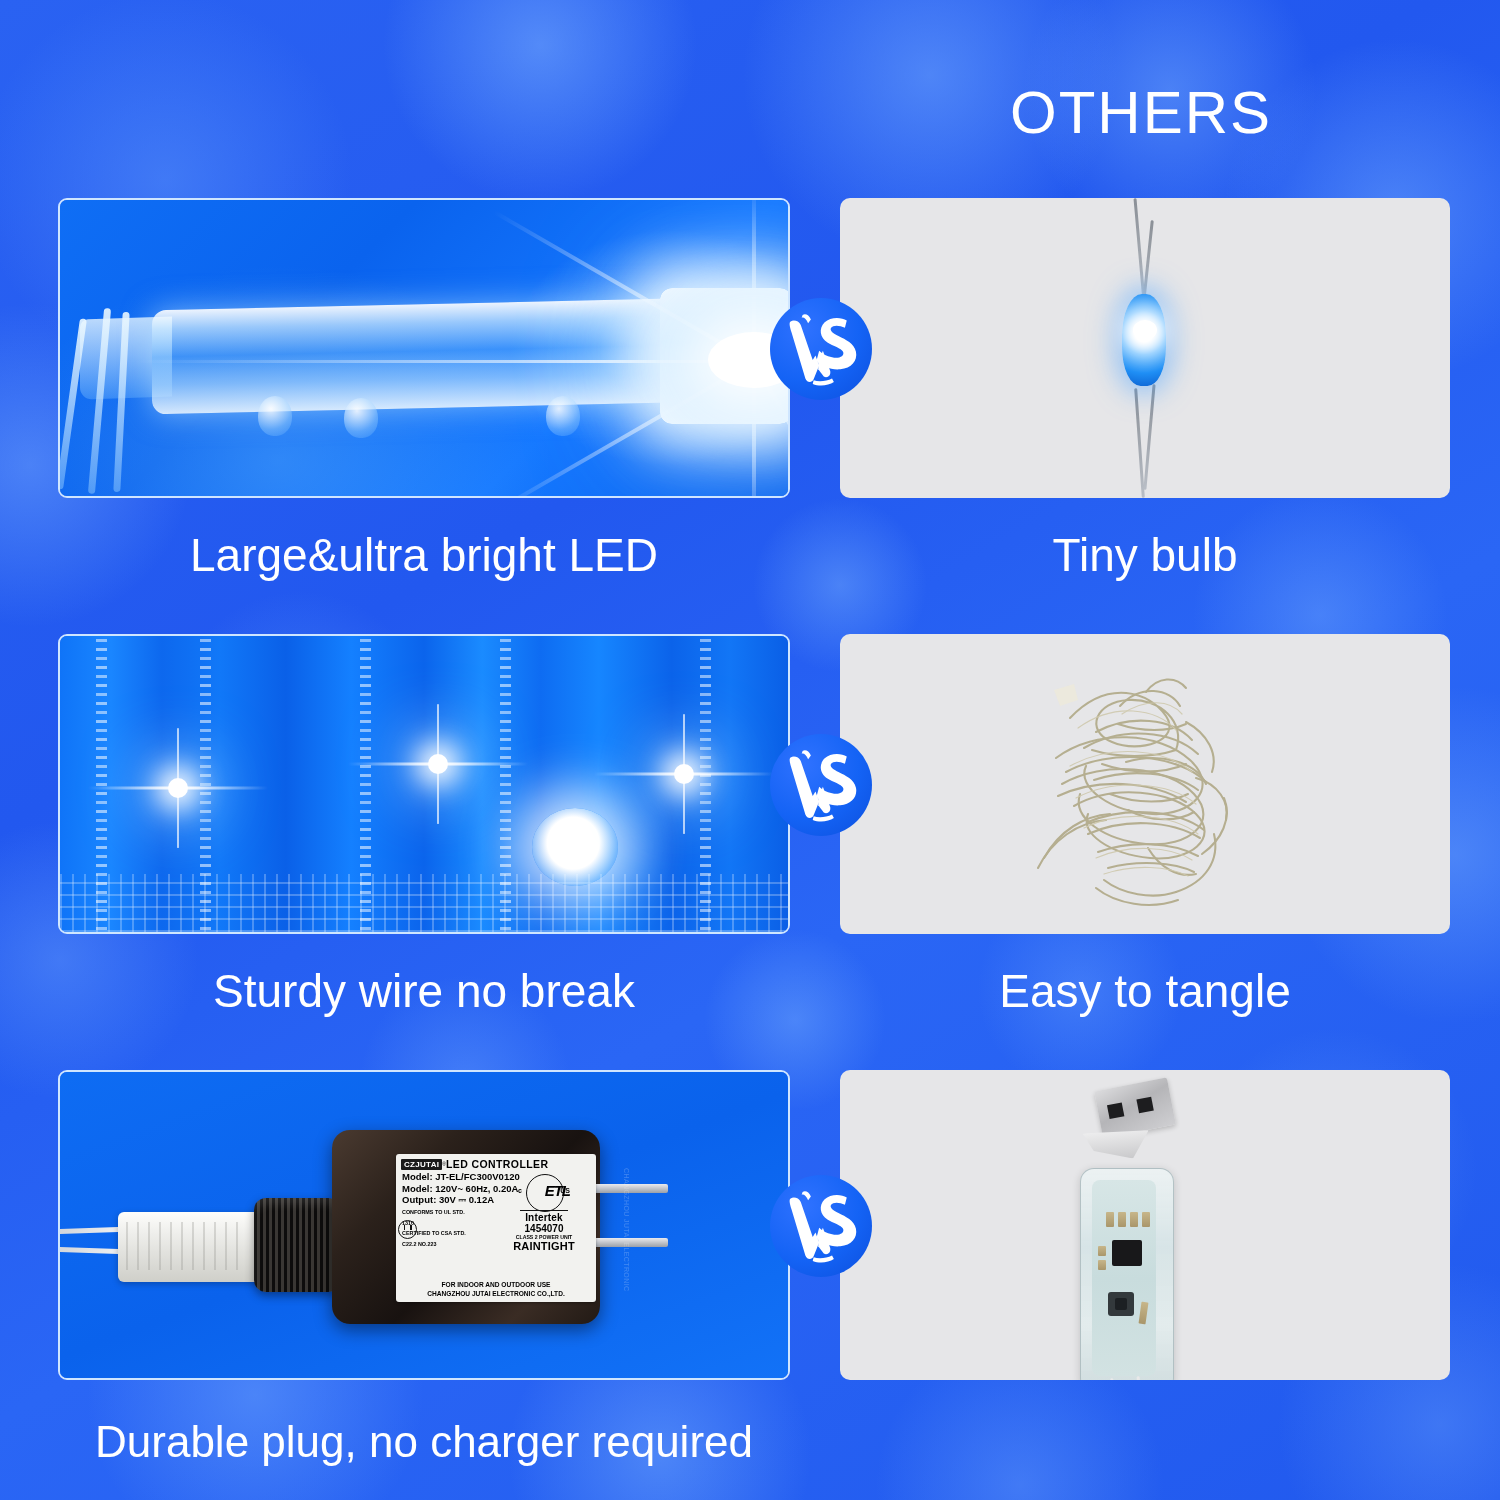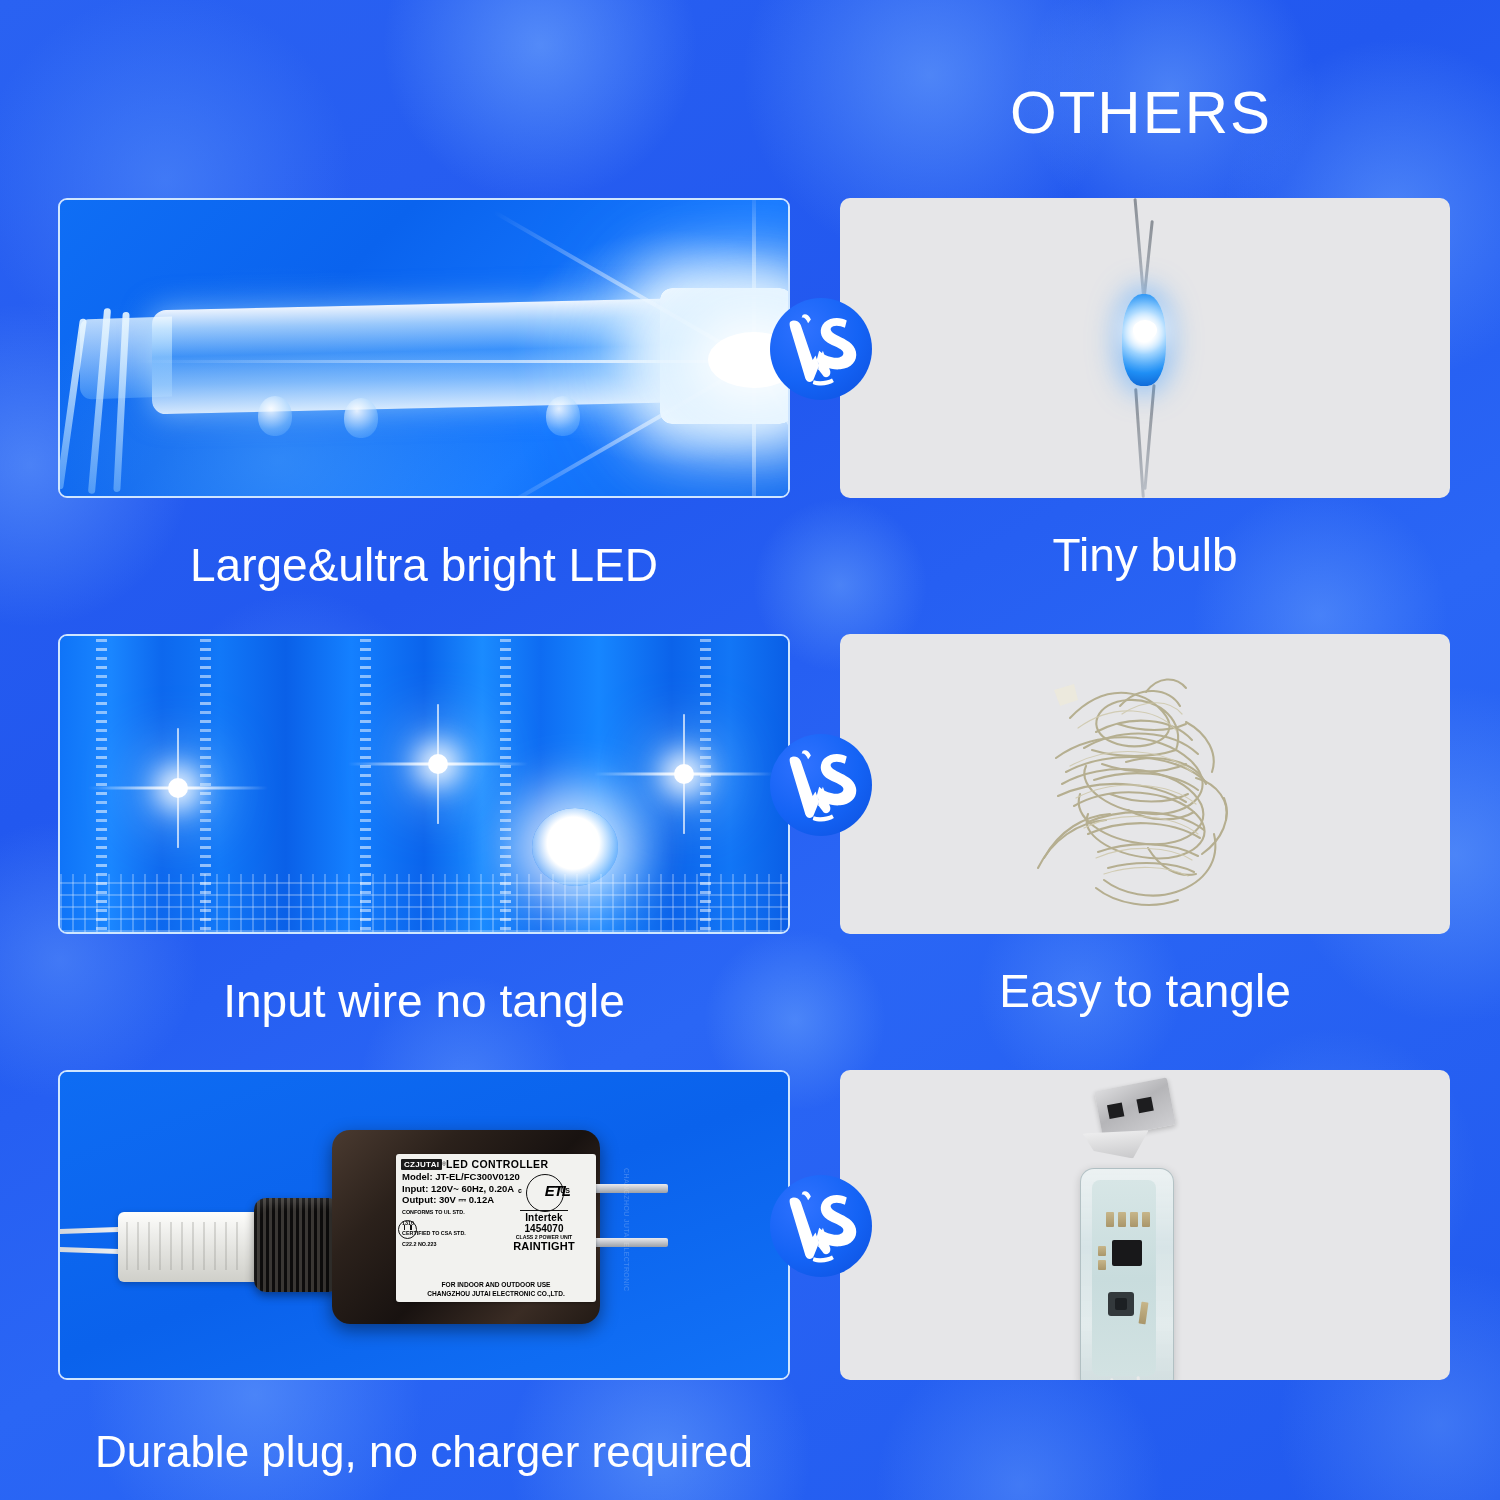--- a/index.html
+++ b/index.html
@@ -73,21 +73,21 @@
 
   
   .cap {
     position: absolute;
     color: #ffffff;
     font-size: 46px;
     line-height: 1;
     white-space: nowrap;
     text-align: center;
   }
-  .cap-left  { left: 58px; width: 732px; margin-top: 10px; }
+  .cap-left  { left: 58px; width: 732px; }
   .cap-right { left: 840px; width: 610px; }
   .cap-r1 { top: 532px; }
   .cap-r2 { top: 968px; }
   .cap-r3 { top: 1420px; }
   .cap-r3.cap-left { font-size: 44px; }
 
   
   .vs {
     position: absolute;
     left: 770px;
@@ -641,21 +641,21 @@
       <g fill="#ffffff">
         <path d="M17 20 C20 18 26 19 28 24 L41 62 L44 57 L48 68 L42 83 C40 87 35 87 33 82 L18 32 C16 26 15 21 17 20 Z"></path>
         <path d="M47 65 L52 52 L60 74 C61 79 57 82 53 80 L47 72 Z"></path>
         <path d="M78 19 C72 15 60 15 54 21 C47 28 49 38 57 43 C63 47 72 49 74 53 C76 58 69 61 62 59 C56 58 51 55 48 52 L45 63 C51 69 61 73 71 72 C83 71 90 63 88 53 C86 44 77 40 69 36 C63 33 59 30 61 27 C63 24 70 24 76 27 Z"></path>
         <path d="M30 13 C33 11 37 13 39 18 L36 22 C34 17 31 15 29 16 Z"></path>
         <path d="M41 88 C48 91 58 90 64 86 L62 82 C56 85 48 86 42 84 Z"></path>
       </g>
     </svg>
   </div>
 
-  <div class="cap cap-left  cap-r2">Input wire no tangle</div>
+  <div class="cap cap-left  cap-r2">Sturdy wire no break</div>
   <div class="cap cap-right cap-r2">Easy to tangle</div>
 
   <div class="panel panel-left r3">
     <div class="plug-scene">
       <div class="outwire o1"></div>
       <div class="outwire o2"></div>
       <div class="conn-white"></div>
       <div class="knurl"></div>
       <div class="plug-shoulder"></div>
       <div class="plug-body"></div>
@@ -663,21 +663,21 @@
       <div class="prong p2"></div>
       <div class="plug-emboss">CHANGZHOU JUTAI ELECTRONIC</div>
 
       <div class="plug-label">
         <div class="lbl-row1">
           <span class="lbl-brand">CZJUTAI</span>
           <span class="lbl-reg">®</span>
           <span class="lbl-ctrl">LED CONTROLLER</span>
         </div>
         <div class="lbl-spec">Model: JT-EL/FC300V0120</div>
-        <div class="lbl-spec">Input: 120V~ 60Hz, 0.20A</div>
+        <div class="lbl-spec">Model: 120V~ 60Hz, 0.20A</div>
         <div class="lbl-spec">Output: 30V ⎓  0.12A</div>
         <div class="lbl-small">CONFORMS TO UL STD.</div>
         <div class="lbl-small">1310</div>
         <div class="lbl-small">CERTIFIED TO CSA STD.</div>
         <div class="lbl-small">C22.2 NO.223</div>
 
         <div class="lbl-plugicon"></div>
 
         <div class="lbl-right">
           <div class="etl">

